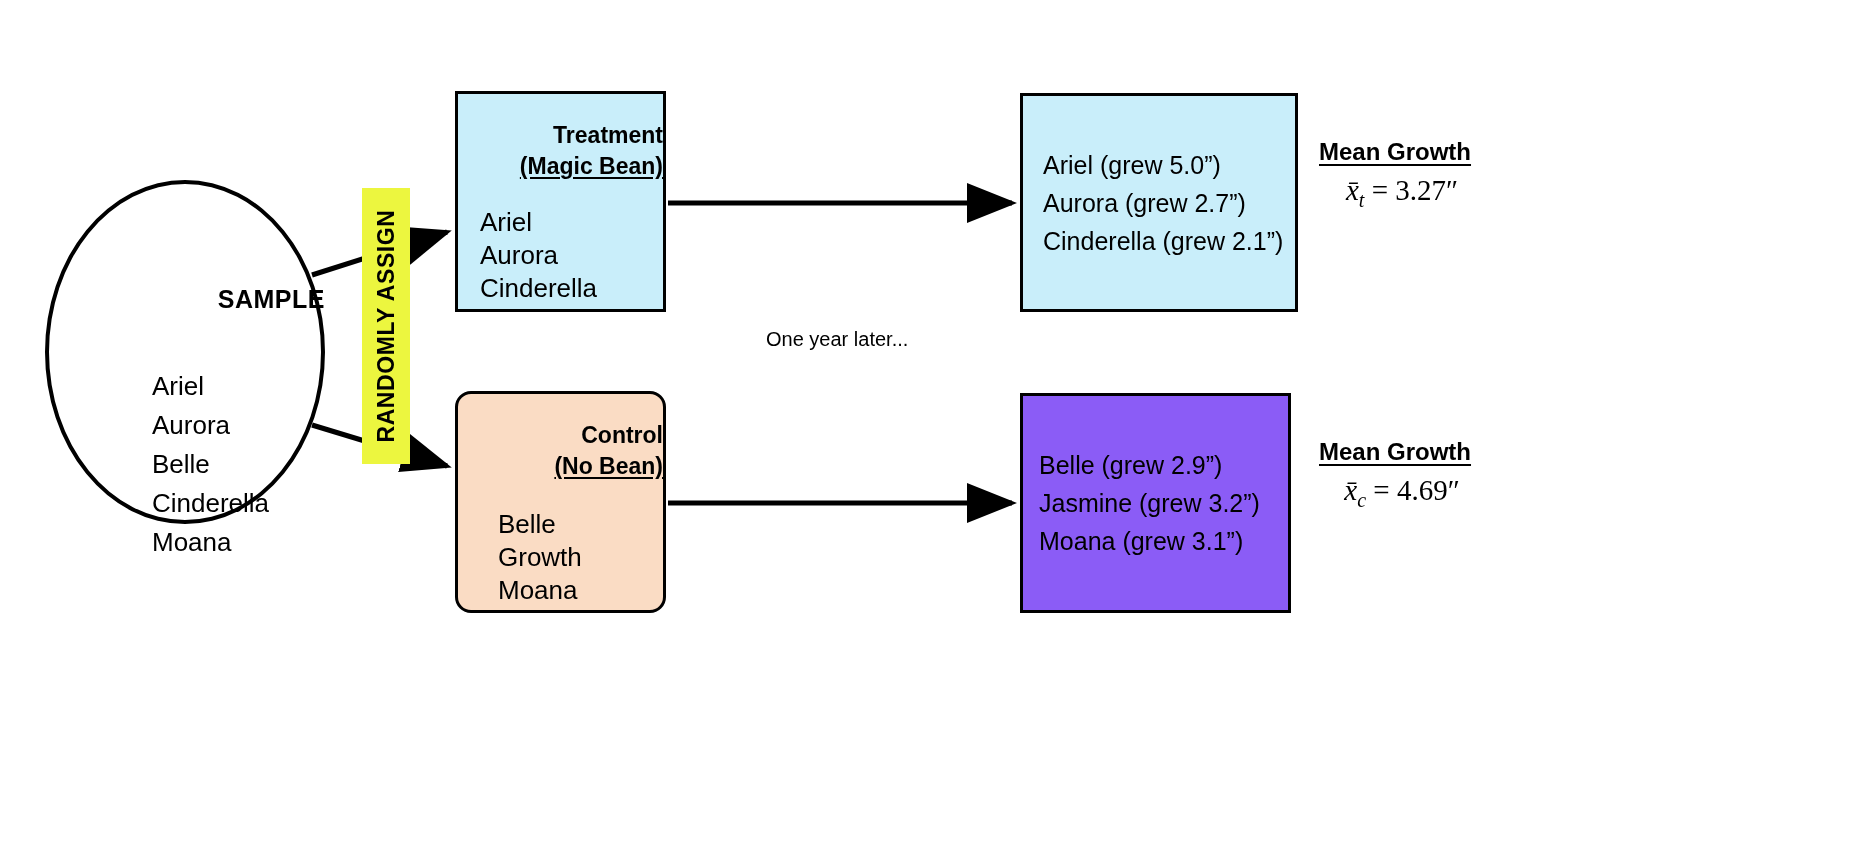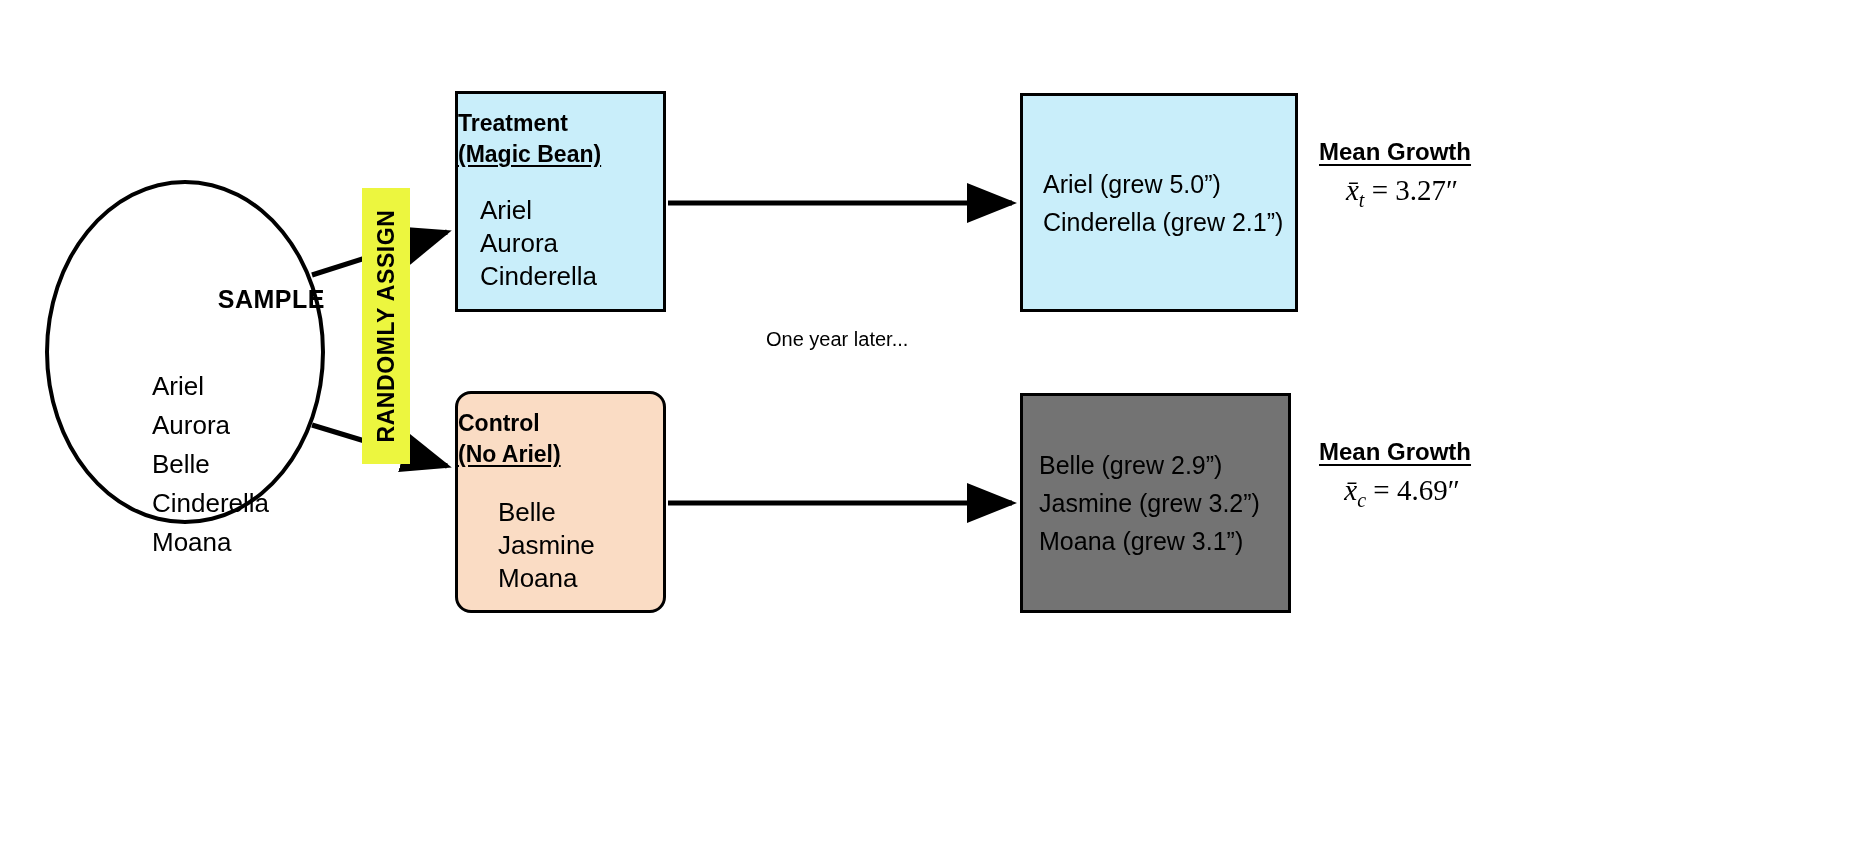--- a/index.html
+++ b/index.html
@@ -87,25 +87,26 @@
   }
   .group-box.control {
     left: 455px;
     top: 391px;
     width: 211px;
     height: 222px;
     background: #fadcc4;
     border-radius: 16px;
   }
   .group-title {
-    text-align: left;
+    text-align: right;
     font-size: 23px;
     font-weight: bold;
     line-height: 31px;
     padding-top: 14px;
+    margin-top: 12px;
   }
   .group-title .sub {
     text-decoration: underline;
     text-underline-offset: 3px;
   }
   .group-members {
     font-size: 26px;
     line-height: 33px;
     padding-left: 22px;
     padding-top: 24px;
@@ -125,21 +126,21 @@
     top: 93px;
     width: 278px;
     height: 219px;
     background: #c9eefa;
   }
   .result-box.control-result {
     left: 1020px;
     top: 393px;
     width: 271px;
     height: 220px;
-    background: #737373;
+    background: #8b5cf6;
   }
   .result-list {
     font-size: 25px;
     line-height: 38px;
     padding-left: 22px;
   }
   .result-box.treatment-result .result-list { padding-left: 20px; }
   .result-box.control-result .result-list { padding-left: 16px; }
 
   
@@ -217,34 +218,35 @@
     <div class="group-members">
       <div>Ariel</div>
       <div>Aurora</div>
       <div>Cinderella</div>
     </div>
   </div>
 
   <div class="group-box control">
     <div class="group-title">
       <div>Control</div>
-      <div class="sub">(No Ariel)</div>
+      <div class="sub">(No Bean)</div>
     </div>
     <div class="group-members">
       <div>Belle</div>
-      <div>Jasmine</div>
+      <div>Growth</div>
       <div>Moana</div>
     </div>
   </div>
 
   <div class="year-caption">One year later...</div>
 
   <div class="result-box treatment-result">
     <div class="result-list">
       <div>Ariel (grew 5.0”)</div>
+      <div>Aurora (grew 2.7”)</div>
       <div>Cinderella (grew 2.1”)</div>
     </div>
   </div>
 
   <div class="result-box control-result">
     <div class="result-list">
       <div>Belle (grew 2.9”)</div>
       <div>Jasmine (grew 3.2”)</div>
       <div>Moana (grew 3.1”)</div>
     </div>

